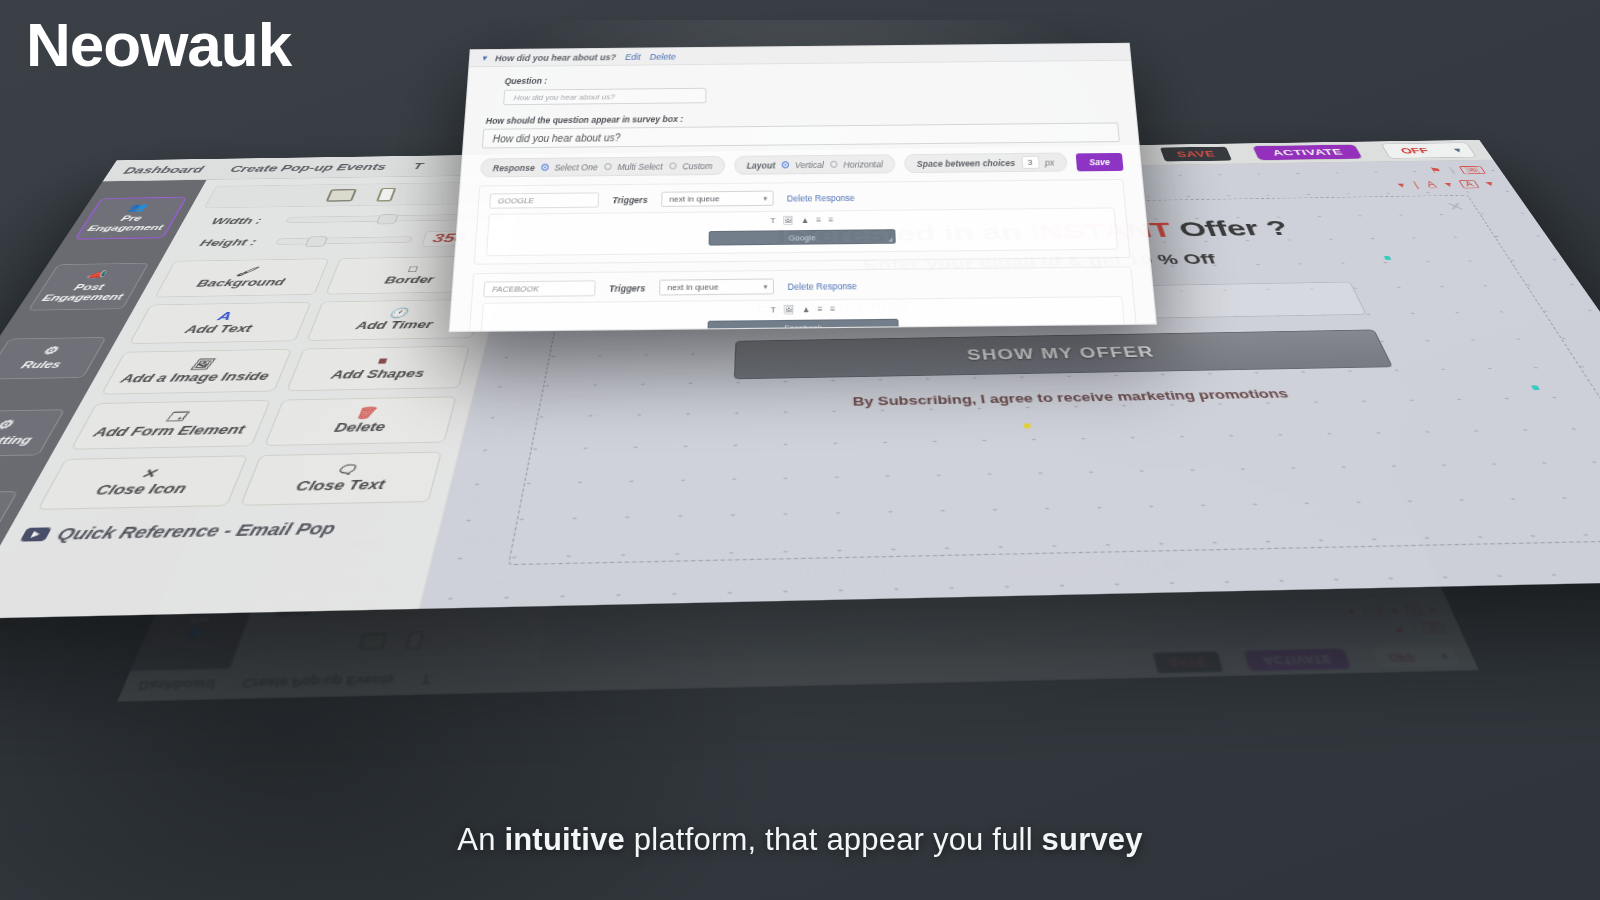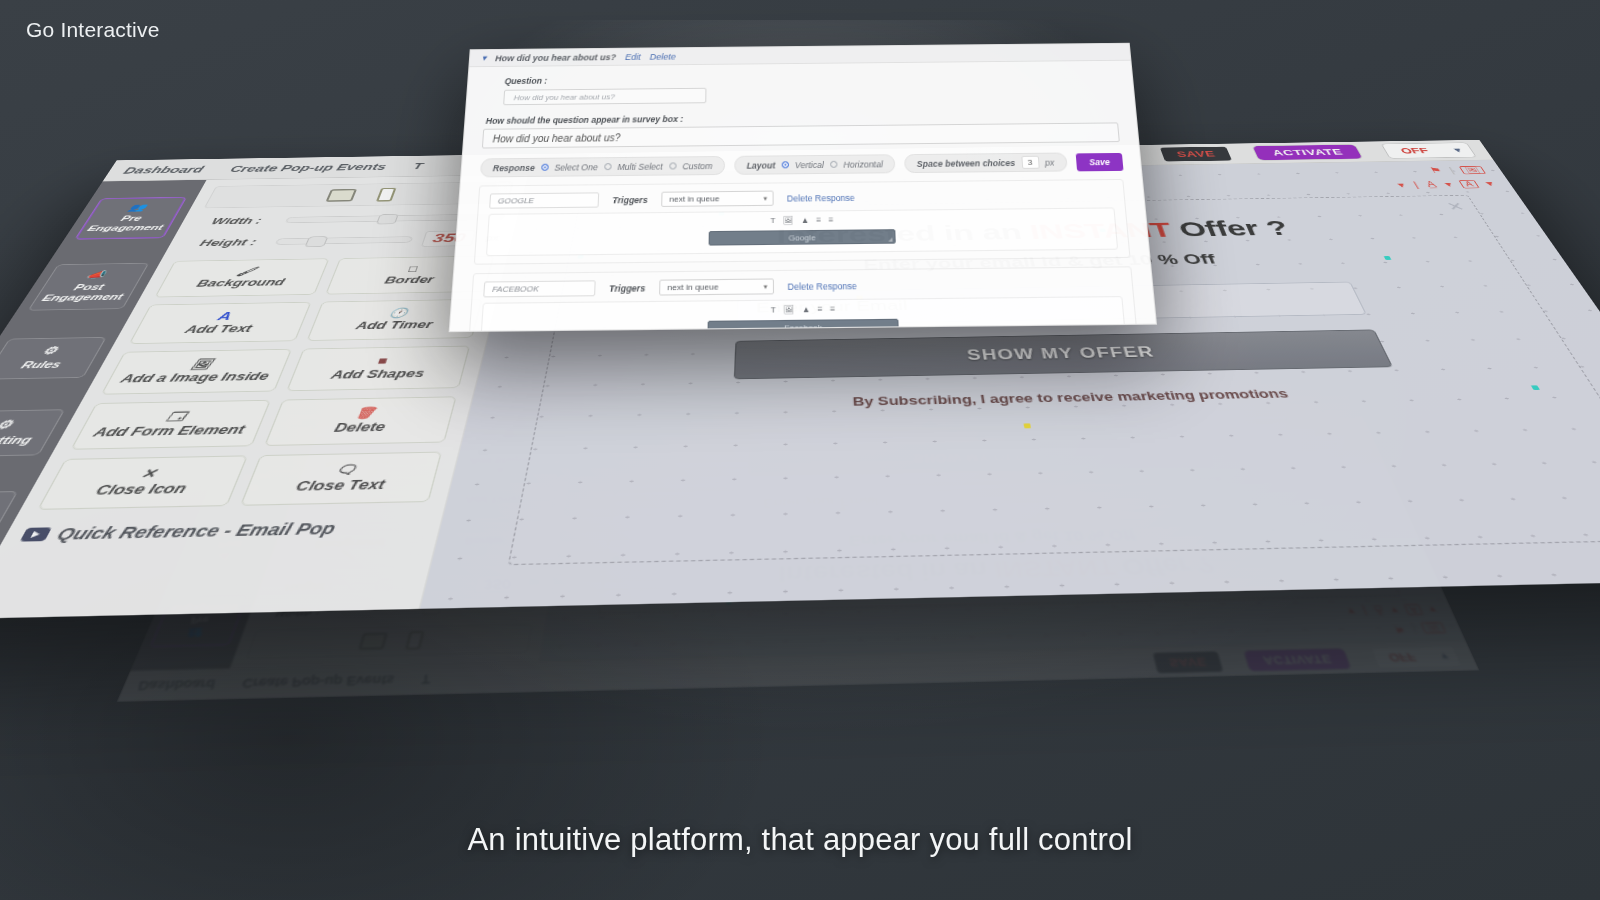--- a/index.html
+++ b/index.html
@@ -23,21 +23,21 @@
   
   .brand{ position:absolute; left:26px; top:12px; z-index:60; }
   .brand-title{ font-size:62px; font-weight:bold; letter-spacing:-1px; line-height:1.05; color:#ffffff; }
   .brand-sub{ font-size:21px; font-weight:normal; color:#eceff1; margin-top:6px; letter-spacing:.2px;}
 
   .caption{
     position:absolute; left:0; right:0; bottom:42px; text-align:center; z-index:70;
     font-size:31px; color:#f3f5f6; letter-spacing:.2px;
     text-shadow:0 2px 10px rgba(0,0,0,.55);
   }
-  .caption b{ font-weight:normal; }
+  .caption b{ font-weight:bold; }
 
   
   .stage{
     position:absolute; left:0; top:0; width:1600px; height:900px;
     perspective:1250px; perspective-origin:52% 40%;
     z-index:10;
   }
 
   
   .app-wrap{
@@ -228,21 +228,21 @@
     background:radial-gradient(ellipse at 50% 40%, rgba(255,255,255,.22), rgba(255,255,255,0) 68%);
     z-index:35; pointer-events:none;
   }
 </style>
 </head>
 <body>
 
 <div class="bg-glow"></div>
 
 <div class="brand">
-  <div class="brand-sub">Go Interactive</div>
+  <div class="brand-title">Neowauk</div>
 </div>
 
 <div class="stage">
 
   <div class="app-reflection">
     <div class="app" id="app-mirror">
 
       <div class="topbar">
         <span class="nav-item">Dashboard</span>
         <span class="nav-item">Create Pop-up Events</span>
@@ -634,14 +634,14 @@
             <span>≡</span>
           </div>
           <div class="resp-btn">Facebook</div>
         </div>
       </div>
     </div>
   </div>
 </div>
 
 <div class="caption">
-  <span>An </span><b>intuitive</b><span> platform, that appear you full </span><b>control</b>
+  <span>An </span><b>intuitive</b><span> platform, that appear you full </span><b>survey</b>
 </div>
 
 </body></html>

